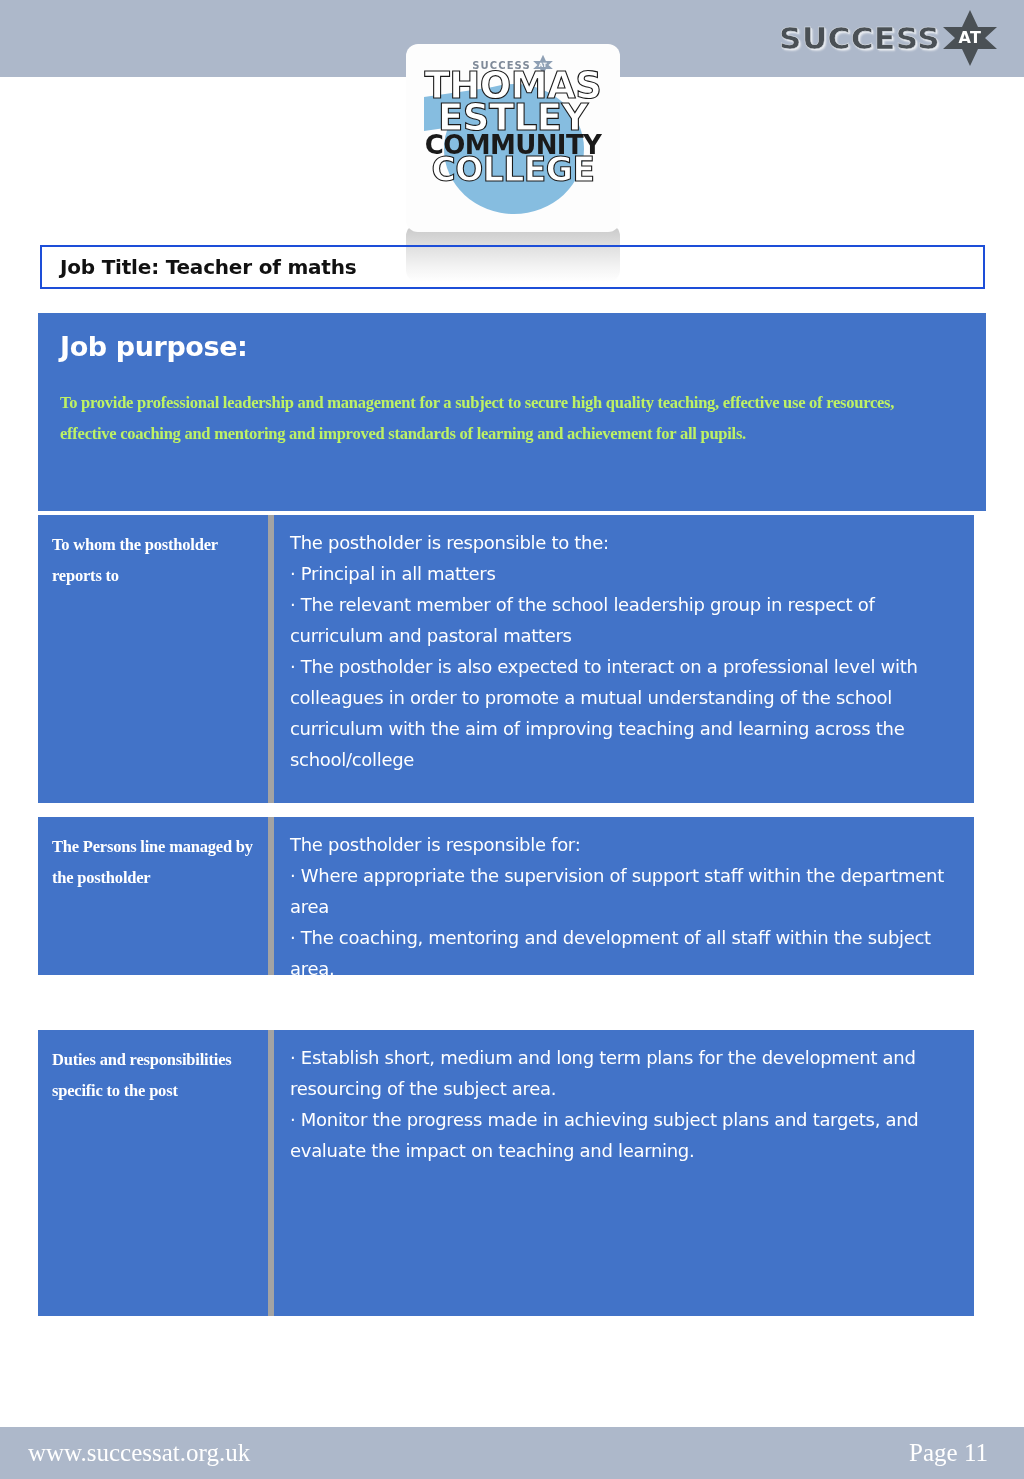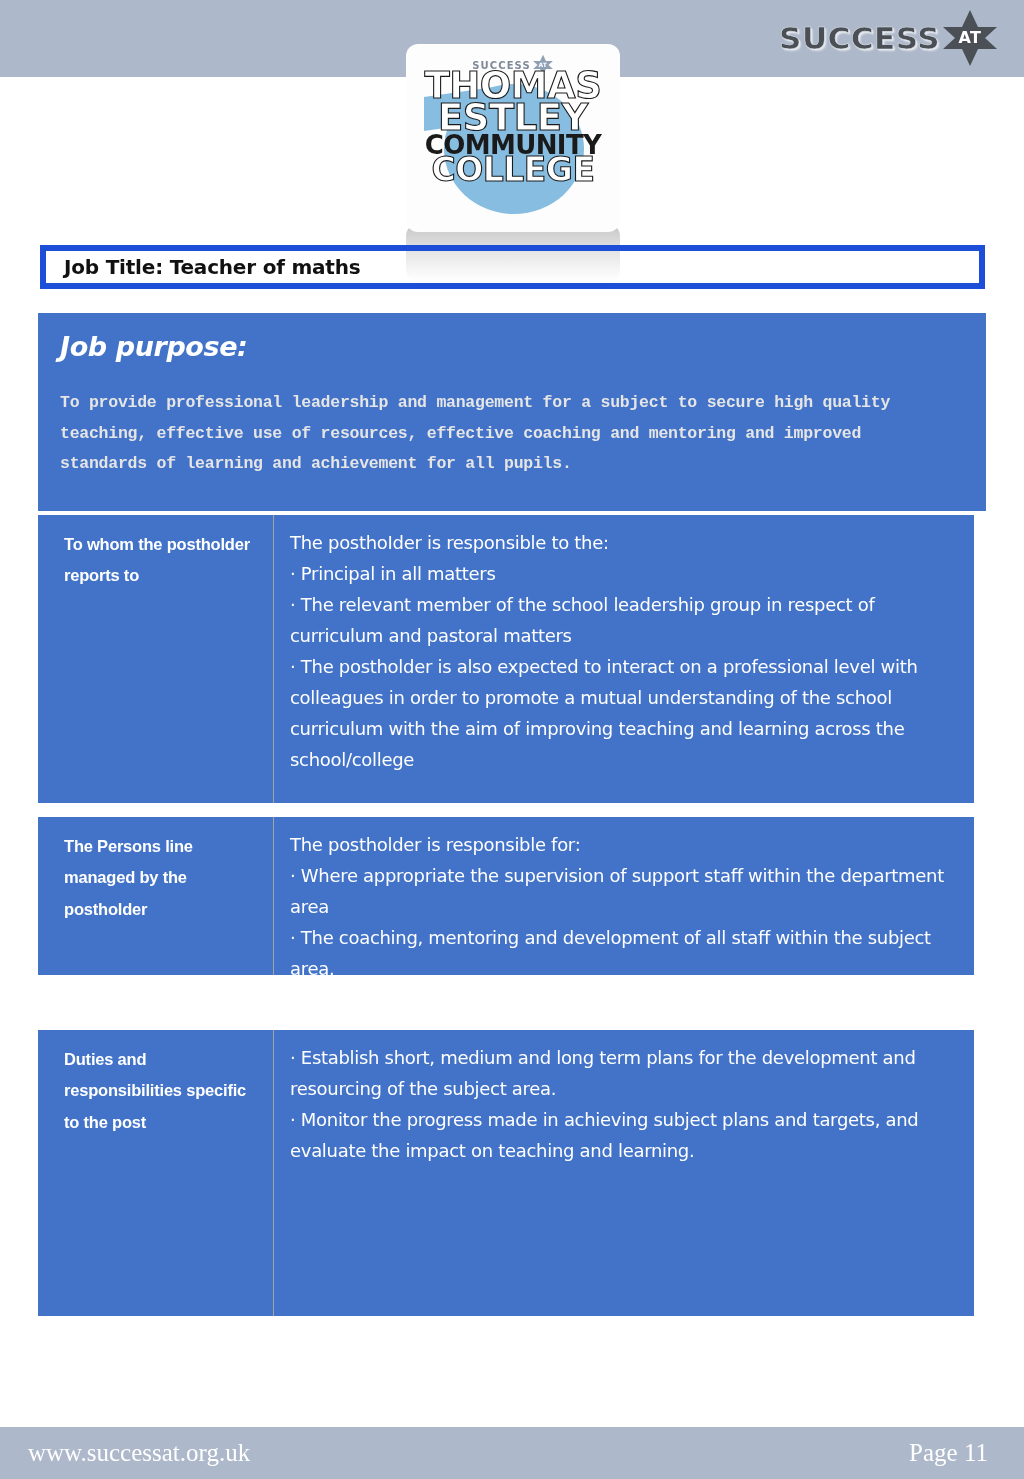--- a/index.html
+++ b/index.html
@@ -153,21 +153,21 @@
   }
 
   
   .job-title-bar {
     position: absolute;
     left: 40px;
     top: 245px;
     width: 945px;
     height: 44px;
     background: transparent;
-    border: 6px solid #1d4ed8;
+    border: 2px solid #1d4ed8;
     box-sizing: border-box;
     z-index: 6;
     display: flex;
     align-items: center;
   }
   .job-title-text {
     font-family: "DejaVu Sans", sans-serif;
     font-weight: bold;
     font-size: 20px;
     color: #111111;
@@ -187,27 +187,26 @@
     padding: 18px 26px 10px 22px;
     z-index: 3;
   }
   .purpose-heading {
     font-family: "DejaVu Sans", sans-serif;
     font-weight: bold;
     font-size: 27px;
     color: #ffffff;
     letter-spacing: -0.4px;
     margin-bottom: 26px;
-    font-style: italic;
   }
   .purpose-body {
-    font-family: Liberation Mono, monospace;
+    font-family: Liberation Serif, serif;
     font-weight: bold;
     font-size: 16.5px;
-    color: #e5e5e5;
+    color: #bef264;
     line-height: 1.85;
     letter-spacing: -0.25px;
     max-width: 885px;
   }
 
   
   .jd-table {
     position: absolute;
     left: 38px;
     width: 936px;
@@ -218,23 +217,23 @@
     left: 0;
     width: 936px;
     background: #4273c8;
     display: flex;
     box-sizing: border-box;
   }
   .jd-label {
     width: 236px;
     flex: 0 0 236px;
     box-sizing: border-box;
-    padding: 14px 10px 10px 26px;
-    border-right: 1px solid #a3a3a3;
-    font-family: Liberation Sans, sans-serif;
+    padding: 14px 10px 10px 14px;
+    border-right: 6px solid #a3a3a3;
+    font-family: Liberation Serif, serif;
     font-weight: bold;
     font-size: 16.5px;
     color: #ffffff;
     line-height: 1.9;
     letter-spacing: -0.2px;
   }
   .jd-content {
     flex: 1 1 auto;
     box-sizing: border-box;
     padding: 13px 16px 10px 16px;

